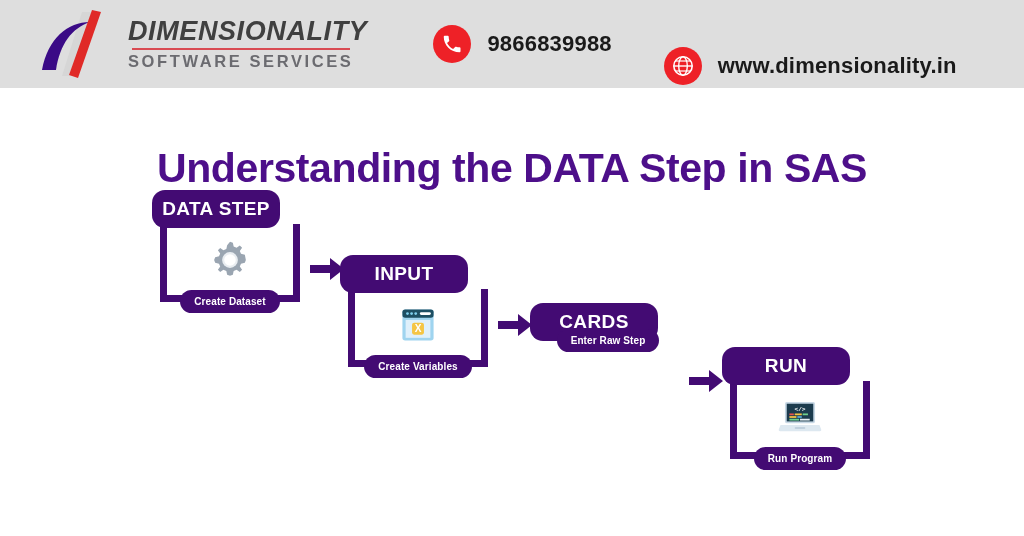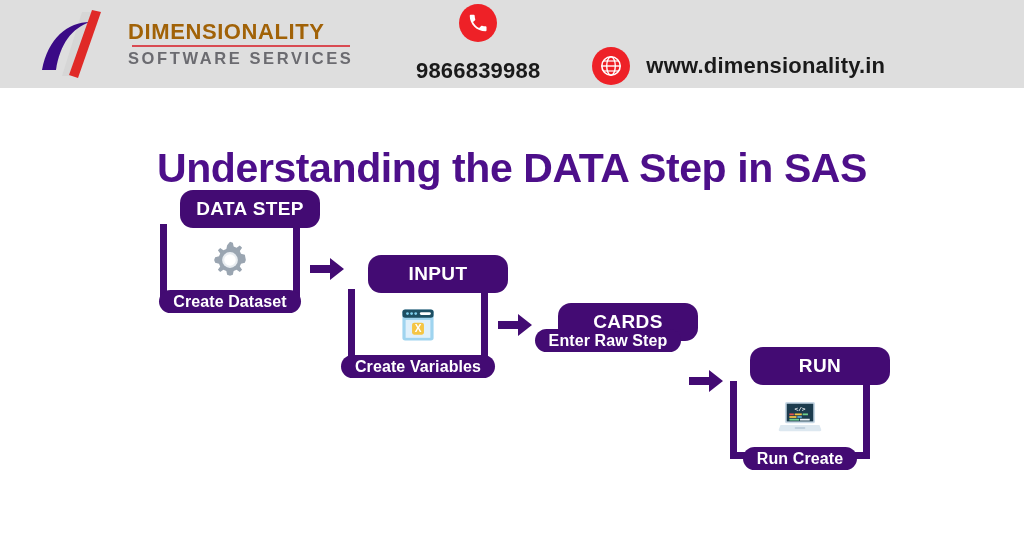--- a/index.html
+++ b/index.html
@@ -31,26 +31,27 @@
 
   .logo-mark {
     width: 86px; height: 72px;
     position: relative;
     flex: none;
   }
 
   .logo-wordmark { margin-left: 4px; }
 
   .logo-title {
-    font-size: 22px;
+    font-size: 27px;
     font-weight: bold;
     letter-spacing: 0.6px;
-    color: #a16207;
+    color: #404040;
     line-height: 1.05;
     white-space: nowrap;
+    font-style: italic;
   }
 
   .logo-rule {
     height: 2px;
     background: #d94a52;
     margin: 2px 0 2px 4px;
     width: 218px;
   }
 
   .logo-sub {
@@ -61,21 +62,21 @@
     white-space: nowrap;
     text-align: center;
     width: 218px;
   }
 
   .contact {
     display: flex;
     align-items: center;
     gap: 16px;
   }
-  .contact.phone  { margin-left: 66px; flex-direction: column; }
+  .contact.phone  { margin-left: 66px; }
   .contact.web    { margin-left: 52px; margin-top: 44px; }
 
   .circle-icon {
     width: 38px; height: 38px;
     border-radius: 50%;
     background: #ee2127;
     display: flex;
     align-items: center;
     justify-content: center;
     flex: none;
@@ -103,29 +104,28 @@
     margin-top: 42px;
   }
 
   
   .flow { position: absolute; left: 0; top: 0; width: 1024px; height: 536px; }
 
   .card { position: absolute; width: 156px; }
 
   .card-header {
     position: relative;
-    width: 140px;
+    width: 128px;
     height: 38px;
     background: #430b73;
     border-radius: 13px;
     display: flex;
     align-items: center;
     justify-content: center;
     z-index: 3;
-    margin-left: 28px;
   }
   .card-header-label {
     color: #ffffff;
     font-weight: bold;
     font-size: 19px;
     letter-spacing: 0.4px;
     white-space: nowrap;
   }
 
   .card-body {
@@ -151,21 +151,21 @@
     height: 23px;
     padding: 0 14px;
     display: inline-flex;
     align-items: center;
     justify-content: center;
     width: fit-content;
     z-index: 4;
   }
   .card-badge-label {
     color: #ffffff;
-    font-size: 16px;
+    font-size: 10px;
     font-weight: bold;
     white-space: nowrap;
     letter-spacing: 0.1px;
   }
   .badge-row { display: flex; justify-content: center; }
 
   
   #card-0 { left: 152px; top: 190px; }
   #card-1 { left: 340px; top: 255px; }
   #card-2 { left: 530px; top: 303px; }
@@ -308,21 +308,21 @@
           <rect x="23" y="20" width="5" height="2" fill="#5aa9d6"></rect>
           <rect x="14" y="23" width="11" height="2" fill="#6fd08c"></rect>
           <rect x="26" y="23" width="11" height="2" fill="#e7eef3"></rect>
           <path d="M4 30h44l2 5a1.6 1.6 0 01-1.6 2H3.6A1.6 1.6 0 012 35l2-5z" fill="#dde8f0"></path>
           <rect x="20" y="32.5" width="12" height="1.8" rx="0.9" fill="#b6c8d6"></rect>
         </svg>
       </span>
     </div>
     <div class="badge-row">
       <div class="card-badge">
-        <span class="card-badge-label">Run Create</span>
+        <span class="card-badge-label">Run Program</span>
       </div>
     </div>
   </div>
 
   <div class="arrow" id="arrow-0">
     <svg width="34" height="22" viewBox="0 0 34 22">
       <path fill="#430b73" d="M0 7h20V0l14 11-14 11v-7H0z"></path>
     </svg>
   </div>
   <div class="arrow" id="arrow-1">

